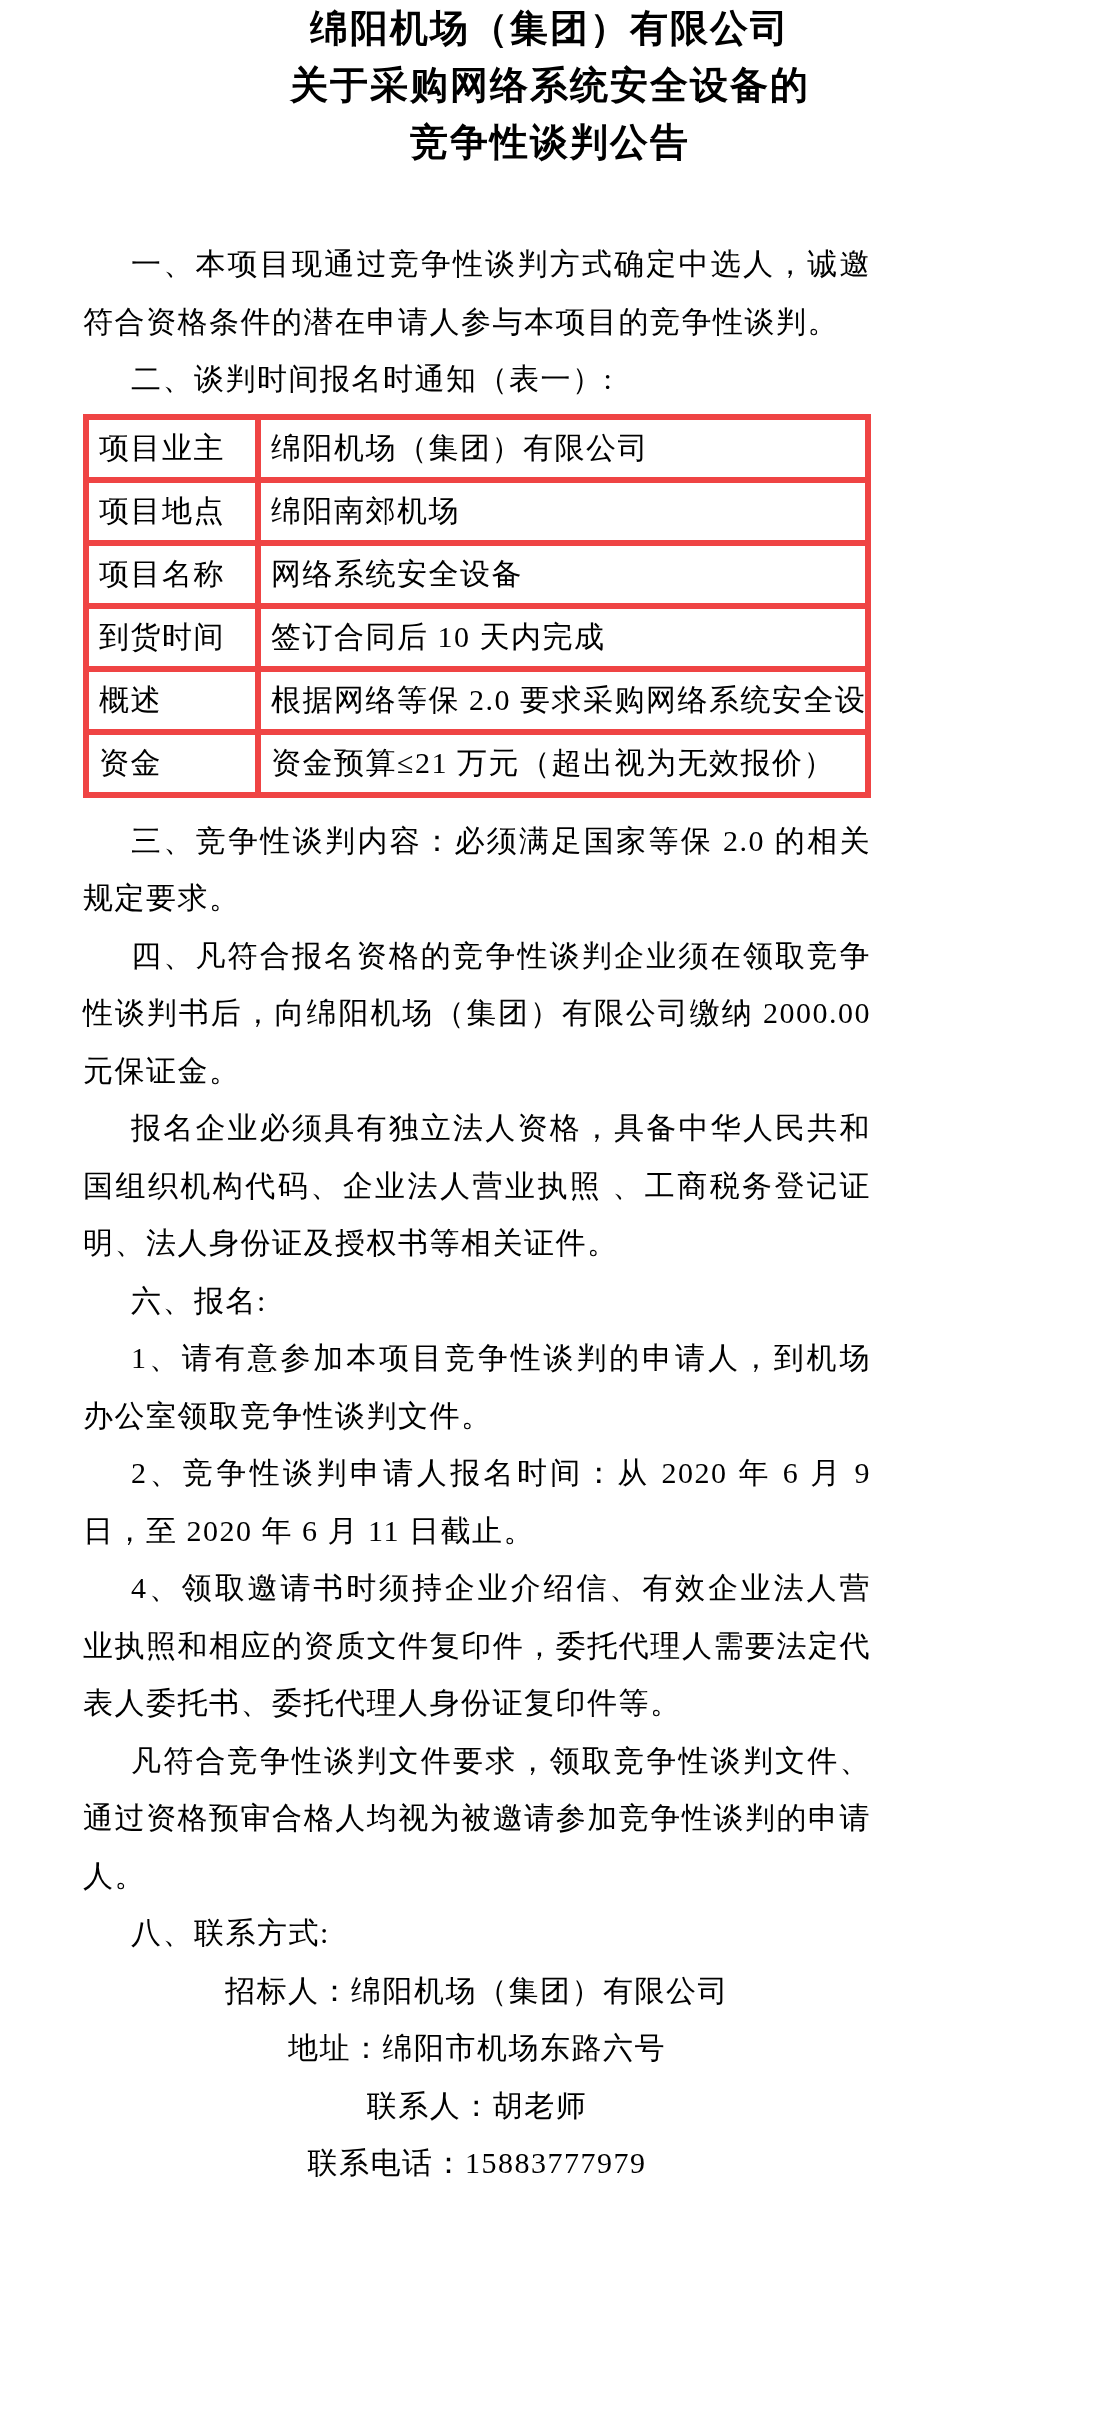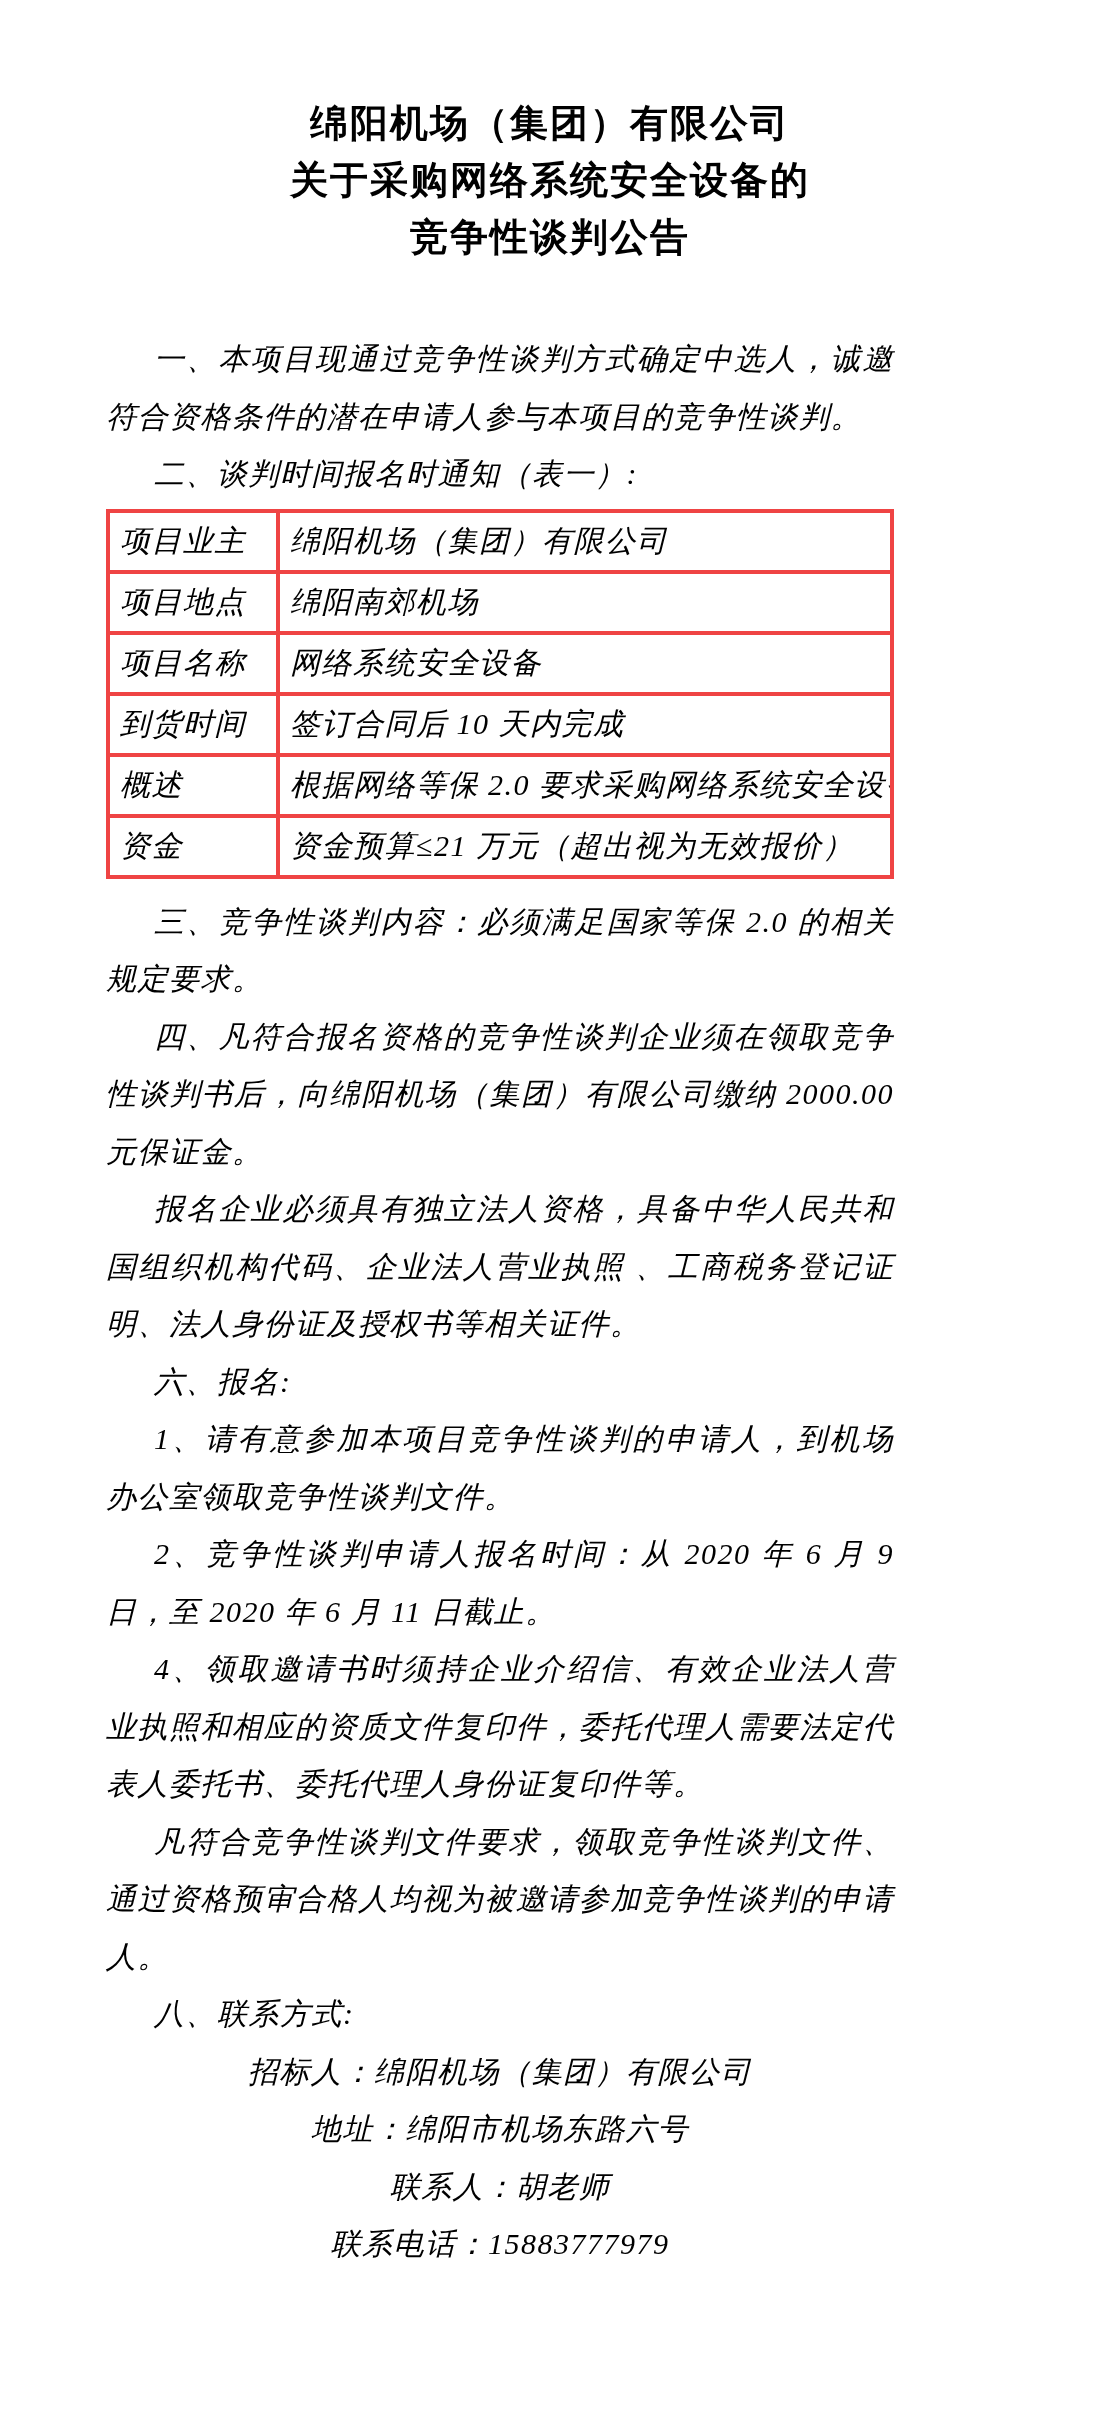--- a/index.html
+++ b/index.html
@@ -9,34 +9,32 @@
   }
   .page {
     position: relative;
     width: 1100px;
     height: 2434px;
     background: #ffffff;
     color: #000000;
     font-family: "Liberation Serif", "DejaVu Serif", serif;
     overflow: hidden;
     box-sizing: border-box;
-    padding-top: 95px;
   }
   .doc-title {
     text-align: center;
     font-weight: bold;
     font-size: 38px;
     line-height: 57px;
     letter-spacing: 2px;
     margin: 0 140px 64px 140px;
   }
   .content {
-    margin-left: 106px;
+    margin-left: 83px;
     width: 788px;
-    font-style: italic;
   }
   .para {
     font-size: 30px;
     line-height: 57.5px;
     text-align: justify;
     letter-spacing: 1.5px;
     text-indent: 48px;
     margin: 0;
   }
   .contact-line {
@@ -47,21 +45,21 @@
     margin: 0;
     text-align: center;
   }
   table.overview {
     border-collapse: collapse;
     width: 788px;
     margin: 6px 0 14px 0;
     table-layout: fixed;
   }
   table.overview td {
-    border: 4px solid #ef4444;
+    border: 6px solid #ef4444;
     font-size: 30px;
     letter-spacing: 1.5px;
     height: 57px;
     padding: 0 8px 0 10px;
     vertical-align: middle;
     overflow: hidden;
     white-space: nowrap;
   }
   table.overview td.label-cell {
     width: 148px;

